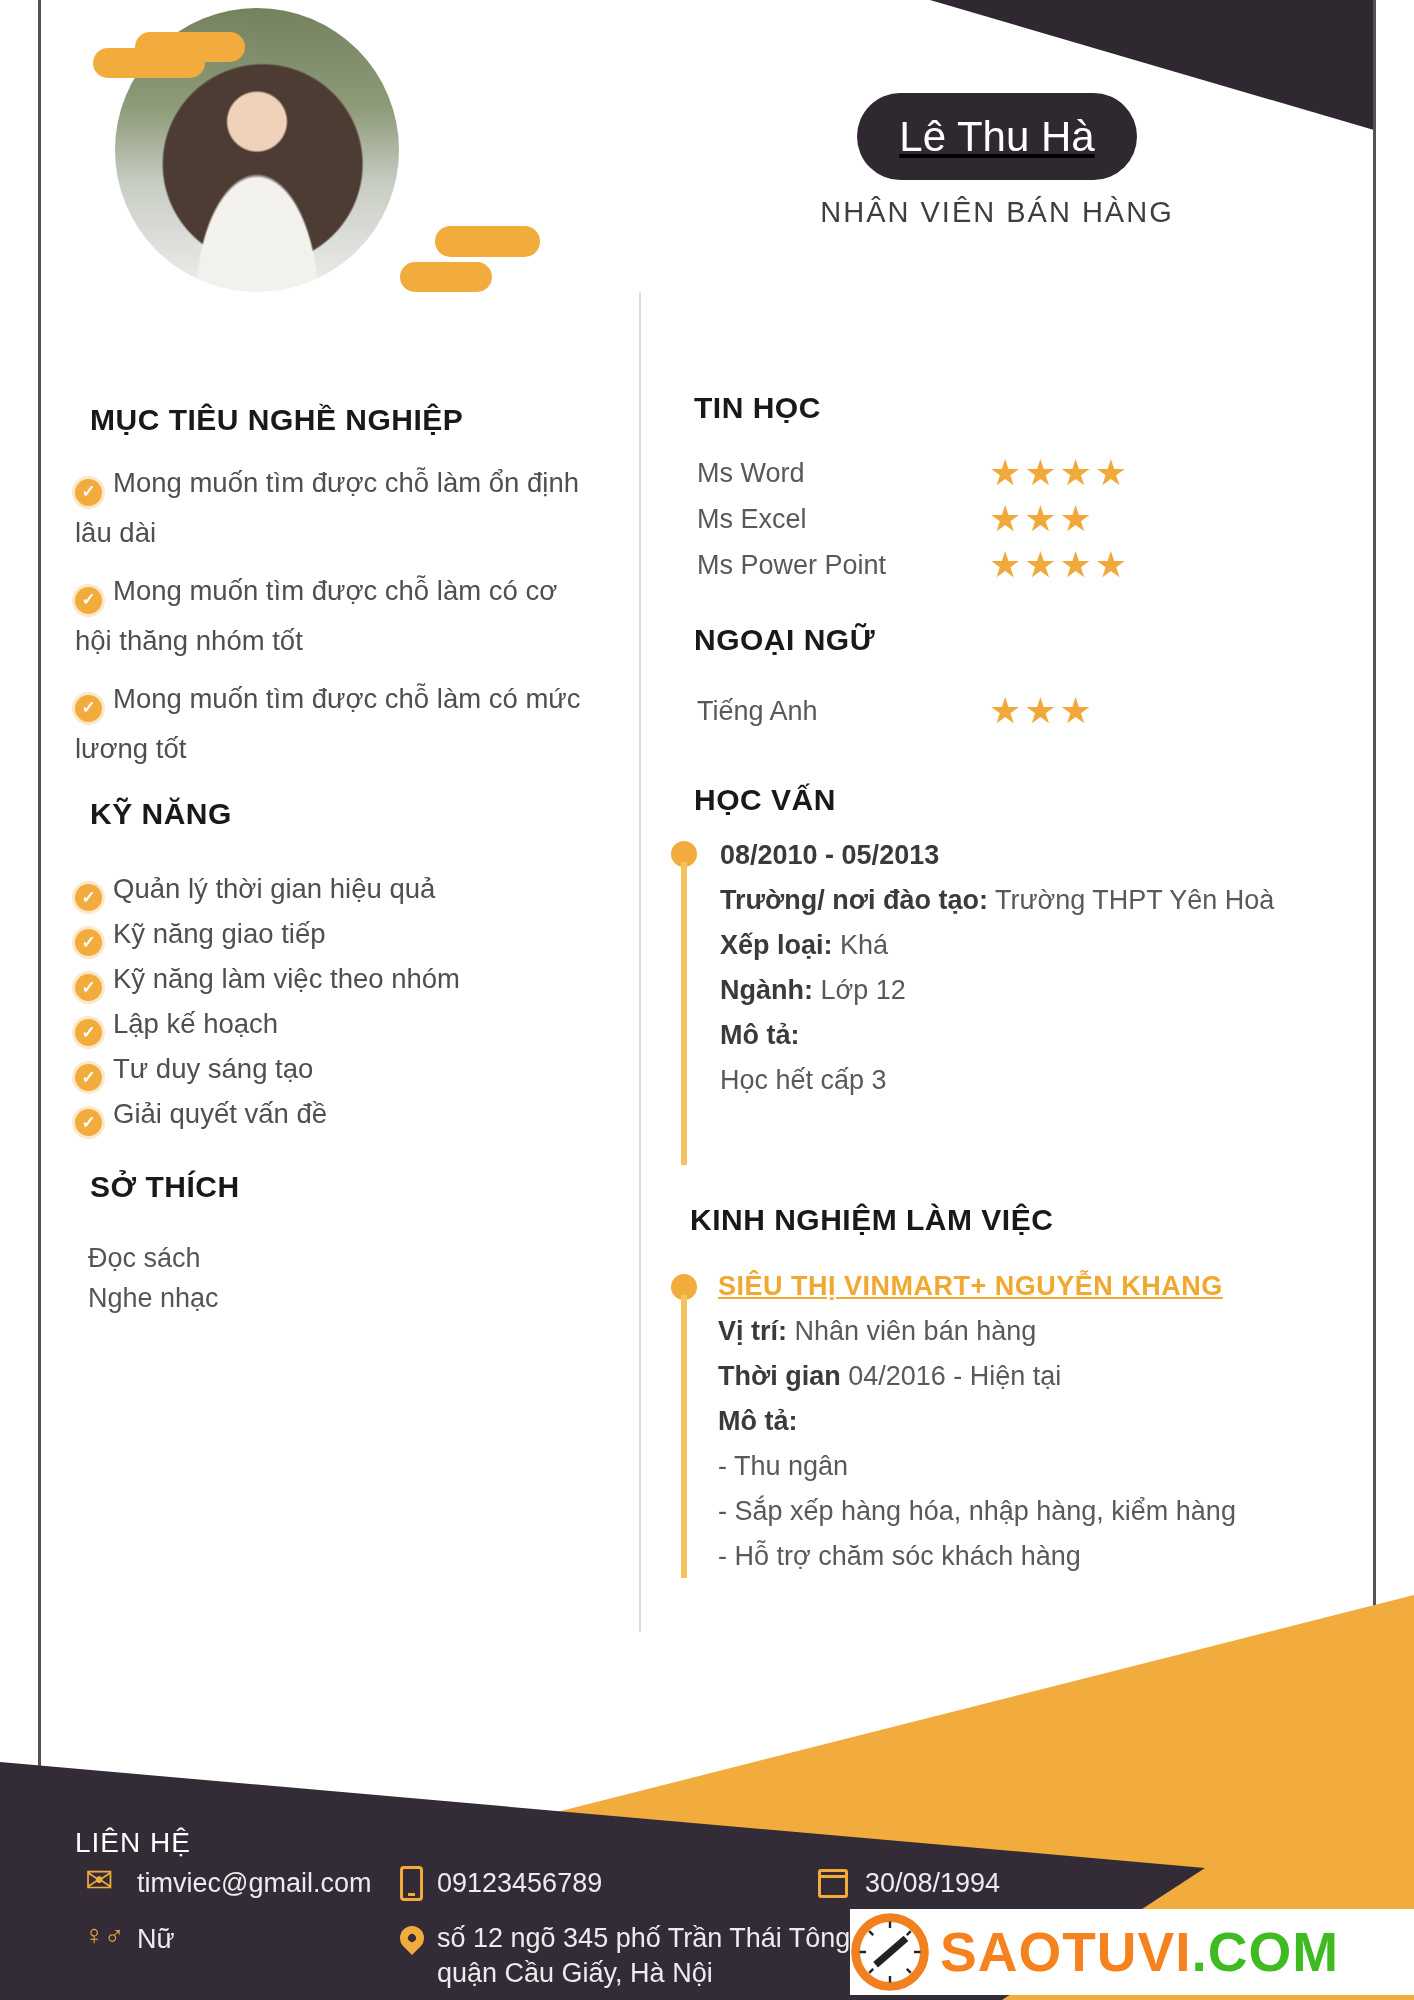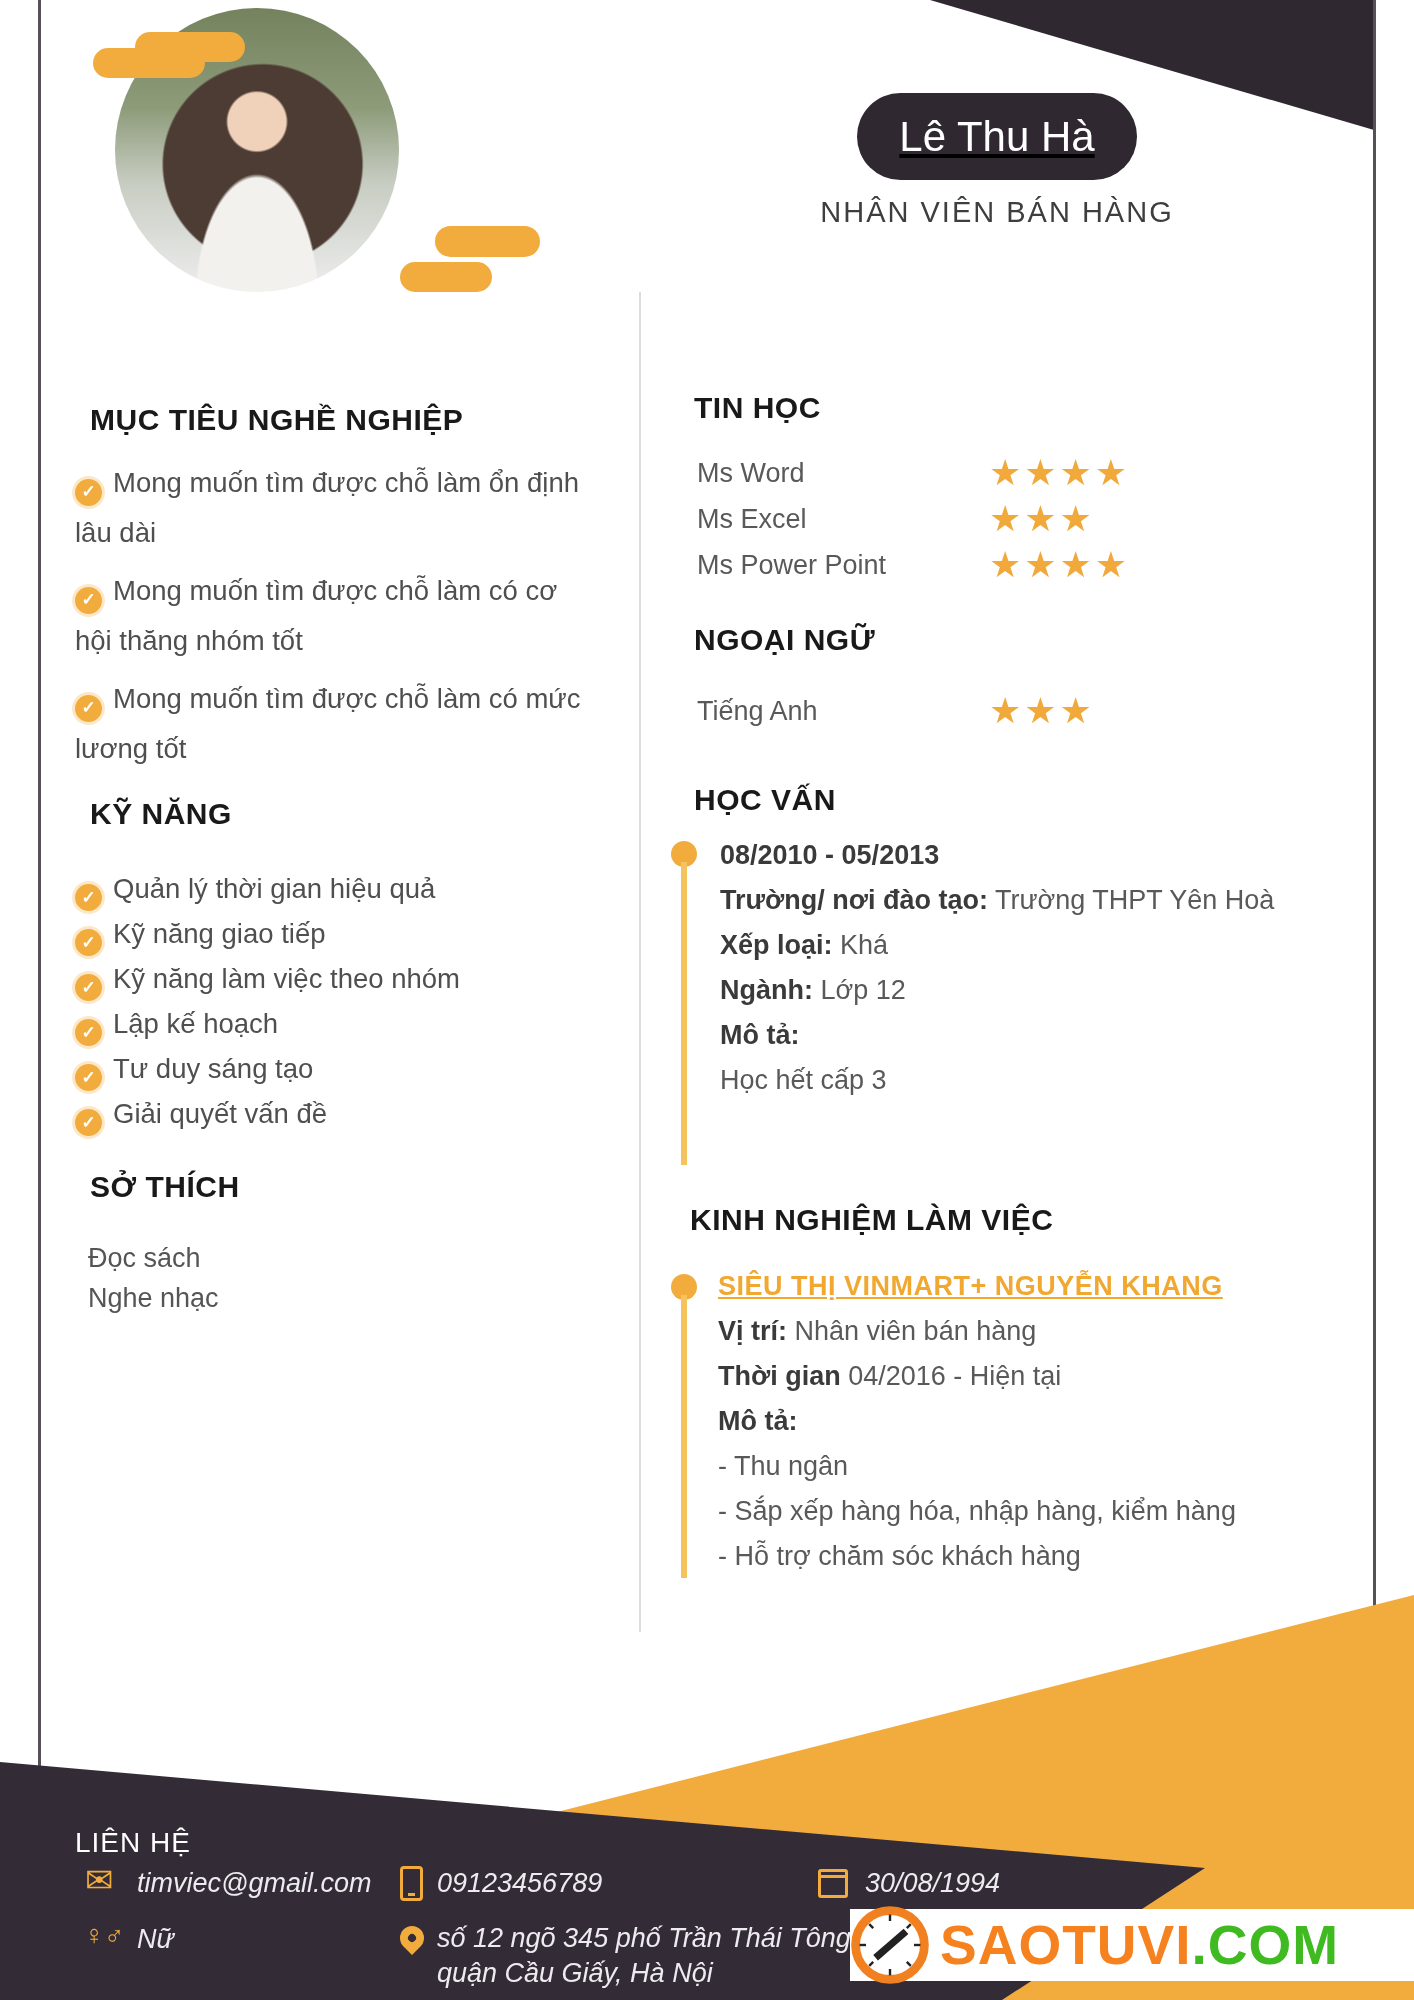--- a/index.html
+++ b/index.html
@@ -60,33 +60,33 @@
   .detail-block .row{line-height:45px;white-space:nowrap;}
   .lbl{font-weight:bold;color:#3a3a3a;}
   .strong-row{font-weight:bold;color:#3a3a3a;}
   #exp-company{font-weight:bold;color:var(--company);letter-spacing:.5px;text-decoration:underline;}
 
   
   #yellow-wedge{position:absolute;left:0;top:1560px;width:1414px;height:440px;background:var(--accent);
     clip-path:polygon(545px 255px,1414px 35px,1414px 440px,545px 440px);z-index:2;}
   #dark-footer{position:absolute;left:0;top:1740px;width:1414px;height:260px;background:var(--footerDark);
     clip-path:polygon(0 22px,1205px 128px,1002px 260px,0 260px);z-index:3;}
-  .footer-item{position:absolute;z-index:4;font-size:27px;color:#edebef;font-style:italic;}
+  .footer-item{position:absolute;z-index:4;font-size:27px;color:#edebef;}
   #lienhe-heading{position:absolute;left:75px;top:1793px;z-index:4;color:#fff;
     font-size:28px;font-weight:normal;letter-spacing:1px;margin-top:34px;}
   .f-icon{position:absolute;z-index:4;color:var(--accent);}
   #phone-icon{width:17px;height:29px;border:3px solid var(--accent);border-radius:4px;}
   #phone-icon:after{content:"";position:absolute;left:5px;bottom:2px;width:7px;height:3px;background:var(--accent);}
   #calendar-icon{width:24px;height:23px;border:3px solid var(--accent);border-radius:3px;}
   #calendar-icon:before{content:"";position:absolute;left:-3px;top:3px;width:30px;height:3px;background:var(--accent);}
   #pin-icon{width:24px;height:24px;background:var(--accent);border-radius:50% 50% 50% 0;transform:rotate(-45deg);}
   #pin-icon:after{content:"";position:absolute;left:8px;top:8px;width:8px;height:8px;border-radius:50%;background:#332B36;}
 
   
-  #logo-box{position:absolute;left:850px;top:1909px;width:564px;height:72px;background:#fff;z-index:6;
+  #logo-box{position:absolute;left:850px;top:1909px;width:564px;height:86px;background:#fff;z-index:6;
     display:flex;align-items:center;}
   #brand-text{font-size:55px;font-weight:bold;letter-spacing:1px;margin-left:10px;white-space:nowrap;}
   #brand-name{color:var(--brandOrange);}
   #brand-tld{color:var(--brandGreen);}
 </style>
 </head>
 <body>
 
 <div id="page">
 

